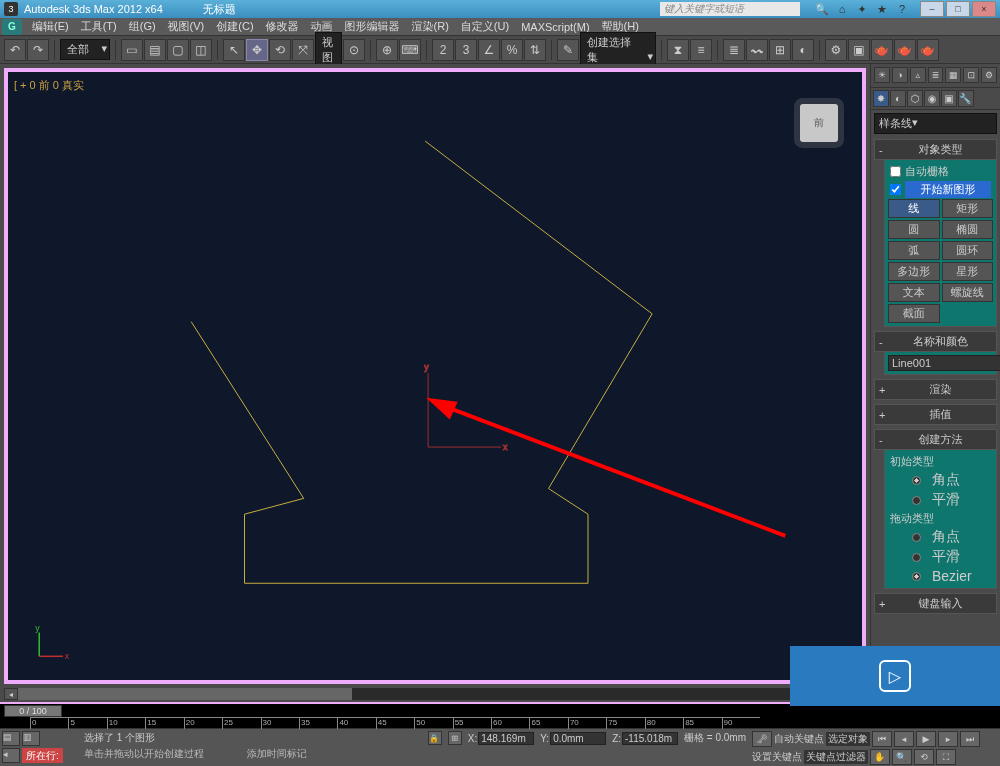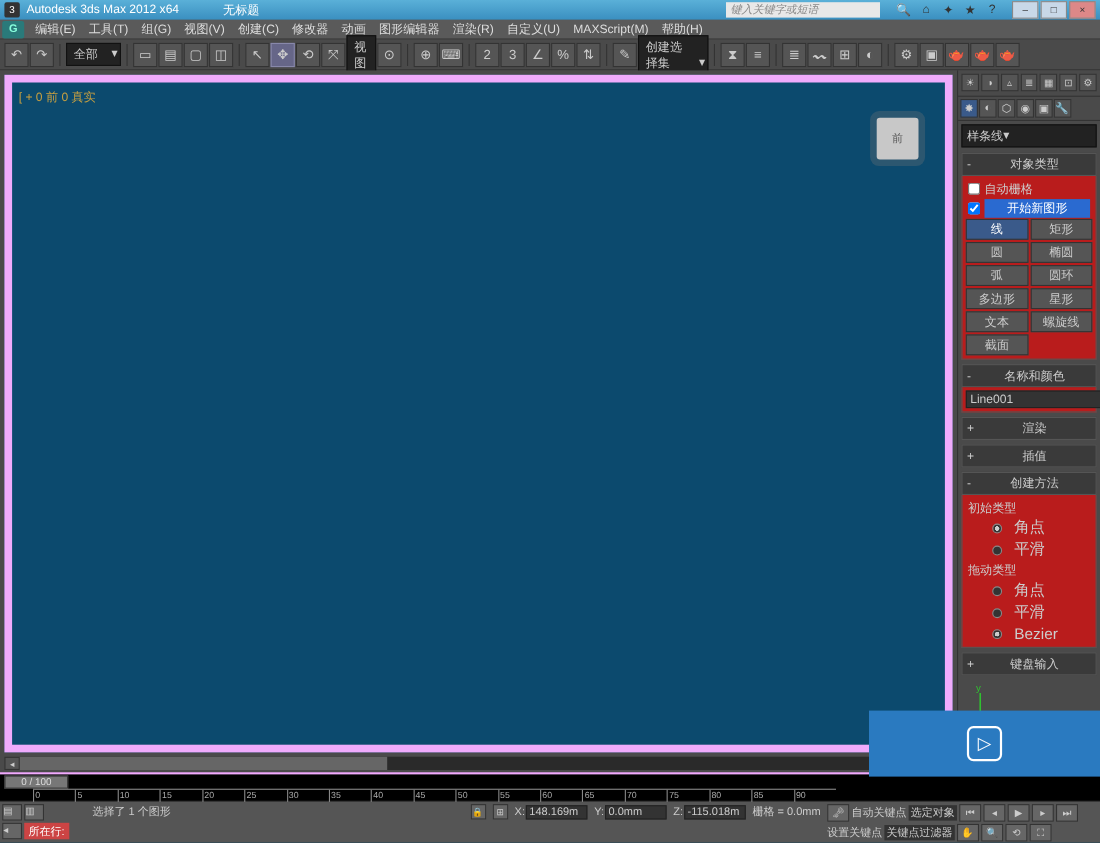--- a/index.html
+++ b/index.html
@@ -22,41 +22,41 @@
 .toolbar { height: 28px; background: #4a4a4a; border-bottom: 1px solid #333; display: flex; align-items: center; padding: 0 4px; gap: 2px; }
 .toolbar .tgroup { display: flex; gap: 1px; align-items: center; }
 .toolbar .sep { width: 1px; height: 20px; background: #333; margin: 0 3px; }
 .toolbar .tbtn { width: 22px; height: 22px; background: #555; border: 1px solid #333; display: flex; align-items: center; justify-content: center; font-size: 12px; color: #ccc; cursor: pointer; }
 .toolbar .tbtn.active { background: #668; border-color: #88a; }
 .toolbar .dropdown { background: #222; color: #ccc; padding: 2px 14px 2px 6px; border: 1px solid #111; font-size: 11px; position: relative; }
 .toolbar .dropdown::after { content: "▾"; position: absolute; right: 2px; }
 
 .main { display: flex; height: 638px; }
 .viewport-area { flex: 1; position: relative; background: #4a4a4a; }
-.viewport { position: absolute; left: 4px; top: 4px; right: 4px; bottom: 18px; background: #0c4a6e; border: 7px solid #f0abfc; text-align: right; }
+.viewport { position: absolute; left: 4px; top: 4px; right: 4px; bottom: 18px; background: #0f172a; border: 4px solid #f0abfc; }
 .viewport-label { position: absolute; left: 6px; top: 6px; color: #c8a040; font-size: 11px; }
 .viewport svg { position: absolute; width: 100%; height: 100%; }
 .viewcube { position: absolute; right: 24px; top: 32px; width: 38px; height: 38px; background: #c8c8c8; border-radius: 3px; display: flex; align-items: center; justify-content: center; font-size: 10px; color: #555; box-shadow: 0 0 0 6px rgba(120,120,120,.3); }
 .scroll-h { position: absolute; bottom: 2px; left: 4px; right: 4px; height: 12px; background: #3a3a3a; display: flex; }
 .scroll-h .sbtn { width: 14px; height: 12px; background: #555; border: 1px solid #333; font-size: 8px; display: flex; align-items: center; justify-content: center; }
 .scroll-h .track { flex: 1; background: #2a2a2a; position: relative; }
 .scroll-h .thumb { position: absolute; left: 0; width: 40%; height: 100%; background: #666; }
 
 .right-panel { width: 130px; background: #4a4a4a; border-left: 1px solid #333; display: flex; flex-direction: column; }
 .rp-tools { height: 24px; display: flex; gap: 2px; padding: 3px; border-bottom: 1px solid #333; }
 .rp-tools .rt { width: 16px; height: 16px; background: #555; border: 1px solid #333; font-size: 9px; display: flex; align-items: center; justify-content: center; }
 .rp-tabs { height: 22px; display: flex; gap: 1px; padding: 2px; border-bottom: 1px solid #333; }
 .rp-tabs .rtab { width: 16px; height: 17px; background: #555; border: 1px solid #333; font-size: 10px; display: flex; align-items: center; justify-content: center; }
 .rp-tabs .rtab.active { background: #3a5a8a; }
 .rp-dropdown { margin: 3px; background: #222; color: #ccc; padding: 2px 4px; border: 1px solid #111; font-size: 11px; display: flex; }
 .rollout { margin: 2px 3px; }
 .rollout-head { background: #3a3a3a; color: #ccc; padding: 2px 4px; font-size: 11px; text-align: center; border: 1px solid #555; display: flex; align-items: center; }
 .rollout-head .pm { width: 10px; text-align: left; }
 .rollout-head .ht { flex: 1; }
-.rollout-body { background: #b91c1c; border: 1px solid #555; border-top: none; padding: 3px; }
+.rollout-body { background: #0f766e; border: 1px solid #555; border-top: none; padding: 3px; margin-left: 10px; }
 .chk-row { display: flex; align-items: center; gap: 4px; font-size: 11px; padding: 1px 2px; }
 .chk-row input { width: 11px; height: 11px; }
 .start-btn { background: #2a6ad0; color: #fff; padding: 1px 4px; font-size: 11px; flex: 1; text-align: center; }
 .grid2 { display: grid; grid-template-columns: 1fr 1fr; gap: 2px; }
 .grid2 .btn { background: #555; border: 1px solid #333; padding: 1px; text-align: center; font-size: 11px; cursor: pointer; }
 .grid2 .btn.active { background: #3a5a8a; color: #fff; }
 .name-row { display: flex; gap: 2px; }
 .name-row input { flex: 1; background: #333; border: 1px solid #222; color: #ccc; font-size: 11px; padding: 1px 3px; }
 .sub-title { font-size: 11px; padding: 1px 2px; }
 .radio-row { display: flex; align-items: center; gap: 11px; padding: 1px 2px 1px 24px; font-size: 14px; }
@@ -162,21 +162,21 @@
   <div class="tgroup">
     <div class="tbtn">2</div>
     <div class="tbtn">3</div>
     <div class="tbtn">∠</div>
     <div class="tbtn">%</div>
     <div class="tbtn">⇅</div>
   </div>
   <div class="sep"></div>
   <div class="tgroup">
     <div class="tbtn">✎</div>
-    <div class="dropdown" style="width:64px">创建选择集</div>
+    <div class="dropdown" style="width:76px">创建选择集</div>
   </div>
   <div class="sep"></div>
   <div class="tgroup">
     <div class="tbtn">⧗</div>
     <div class="tbtn">≡</div>
   </div>
   <div class="sep"></div>
   <div class="tgroup">
     <div class="tbtn">≣</div>
     <div class="tbtn">〰</div>
@@ -400,20 +400,24 @@
       <div class="coord">
           <span class="lbl">Y:</span>
           <input value="0.0mm" style="">
         </div>
       <div class="coord">
           <span class="lbl">Z:</span>
           <input value="-115.018m" style="">
         </div>
       <span>栅格 = 0.0mm</span>
     </div>
+    <div class="line2">
+      <span>单击并拖动以开始创建过程</span>
+      <span style="margin-left:40px">添加时间标记</span>
+    </div>
   </div>
   <div class="sb-right">
     <div class="rbtn">🗝</div>
     <span class="rtxt">自动关键点</span>
     <span class="rsel">选定对象</span>
     <div class="rbtn">⏮</div>
     <div class="rbtn">◂</div>
     <div class="rbtn">▶</div>
     <div class="rbtn">▸</div>
     <div class="rbtn">⏭</div>

